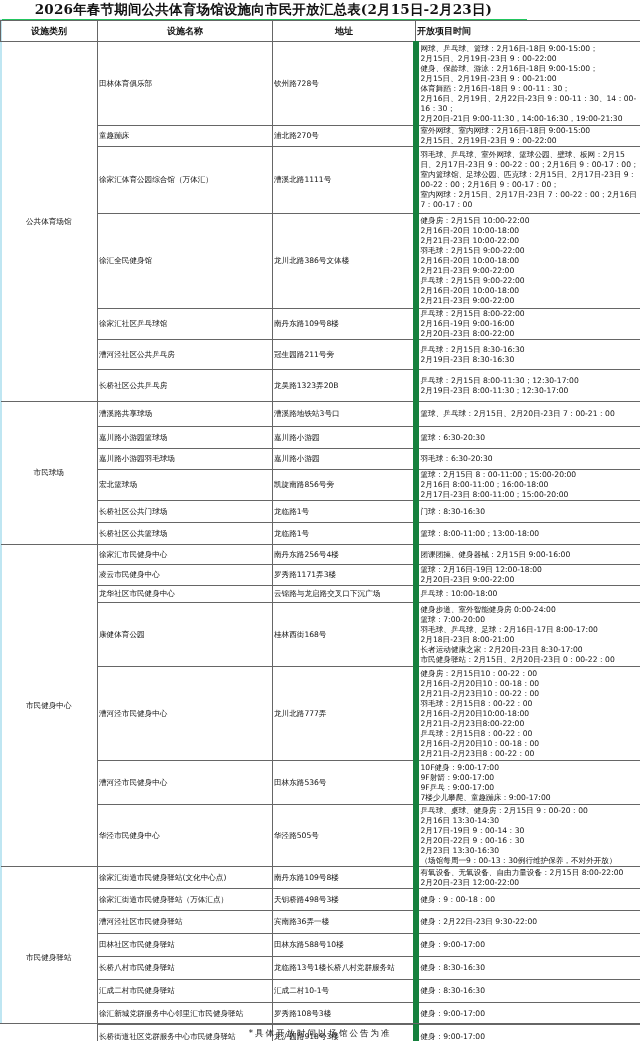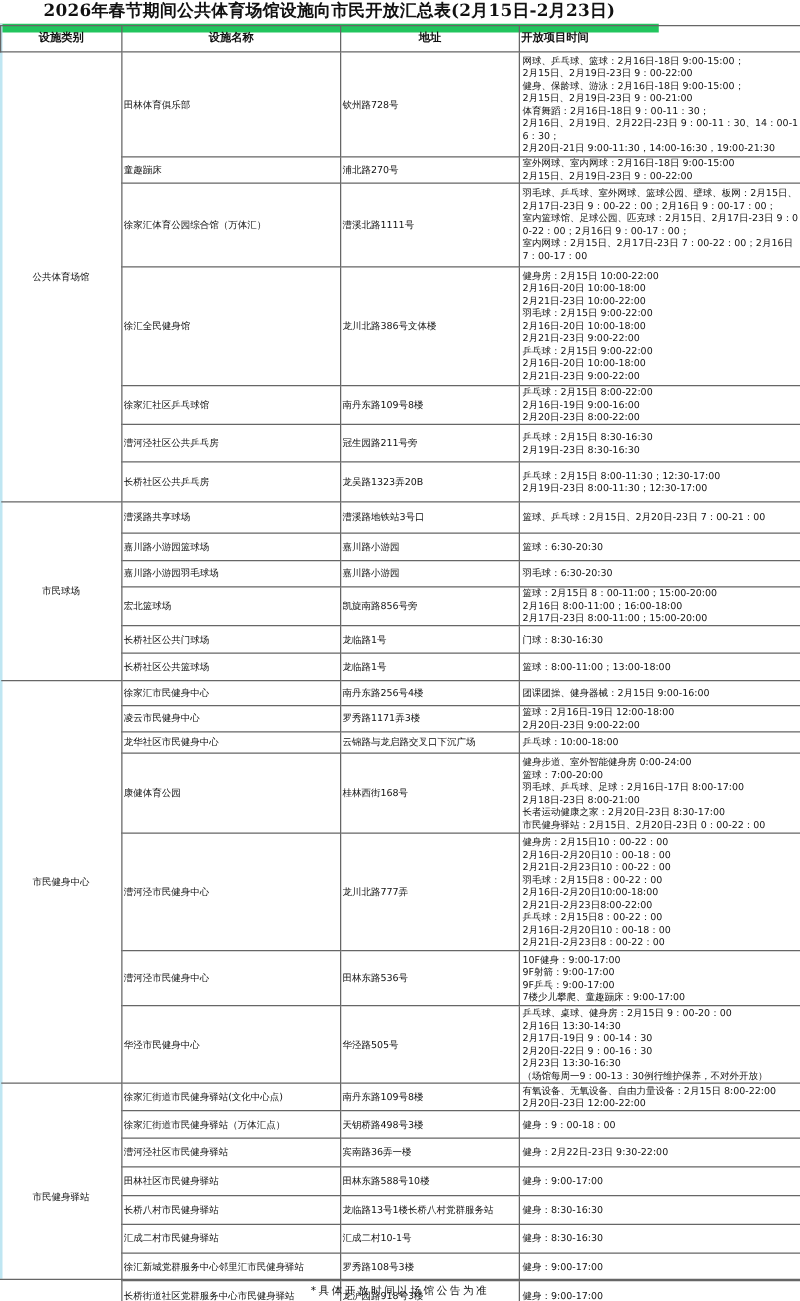--- a/index.html
+++ b/index.html
@@ -1,24 +1,24 @@
 <!DOCTYPE html>
 <html><head>
 <meta charset="utf-8">
 <style>
   html,body{margin:0;padding:0;background:#ffffff;}
   body{width:640px;height:1041px;overflow:hidden;position:relative;font-family:"DejaVu Sans",sans-serif;color:#111;}
-  .title{position:absolute;left:0;top:0;width:527px;height:19px;text-align:center;font-family:"DejaVu Serif",serif;font-size:13.5px;font-weight:bold;line-height:19px;letter-spacing:0.2px;border-bottom:7px solid #22c55e;}
+  .title{position:absolute;left:0;top:0;width:527px;height:19px;text-align:center;font-family:"DejaVu Serif",serif;font-size:13.5px;font-weight:bold;line-height:19px;letter-spacing:0.2px;border-bottom:1px solid #22c55e;}
   .leftbar{position:absolute;left:0;top:19px;width:2px;height:1004px;background:#bfe6f2;}
   table.grid{position:absolute;left:0;top:20px;width:640px;border-collapse:collapse;table-layout:fixed;}
   table.grid td{border:1px solid #666;font-size:7.6px;line-height:10px;padding:0 1px;vertical-align:middle;overflow:hidden;white-space:nowrap;}
   table.grid td.cat{text-align:center;border-left:none;}
   table.grid td.hdr{font-size:9px;font-weight:bold;height:20px;}
   table.grid td.hdr.c{text-align:center;margin-left:34px;}
-  table.grid td.hours{border-left:1px solid #15803d;padding-left:2px;white-space:normal;word-break:break-all;}
+  table.grid td.hours{border-left:6px solid #15803d;padding-left:2px;white-space:normal;word-break:break-all;}
   table.grid td.hours div{line-height:10px;}
   .footer{position:absolute;left:0;top:1023px;width:640px;height:18px;text-align:center;font-size:8.5px;line-height:18px;letter-spacing:2px;border-top:1px solid #666;border-bottom:1px solid #666;}
 </style>
 </head>
 <body>
 
 <div class="title">2026年春节期间公共体育场馆设施向市民开放汇总表(2月15日-2月23日)</div>
 <div class="leftbar"></div>
 
 <table class="grid">

